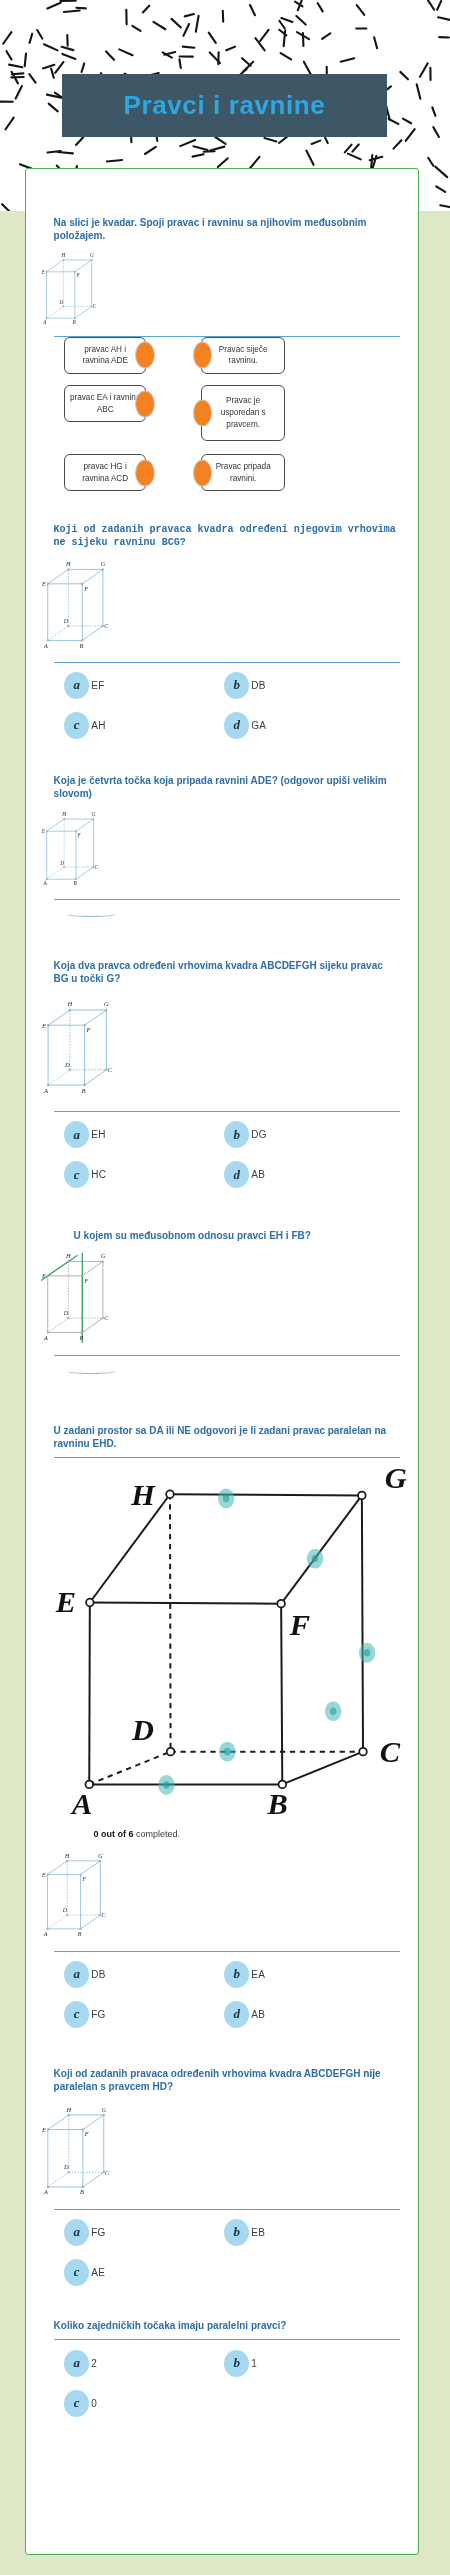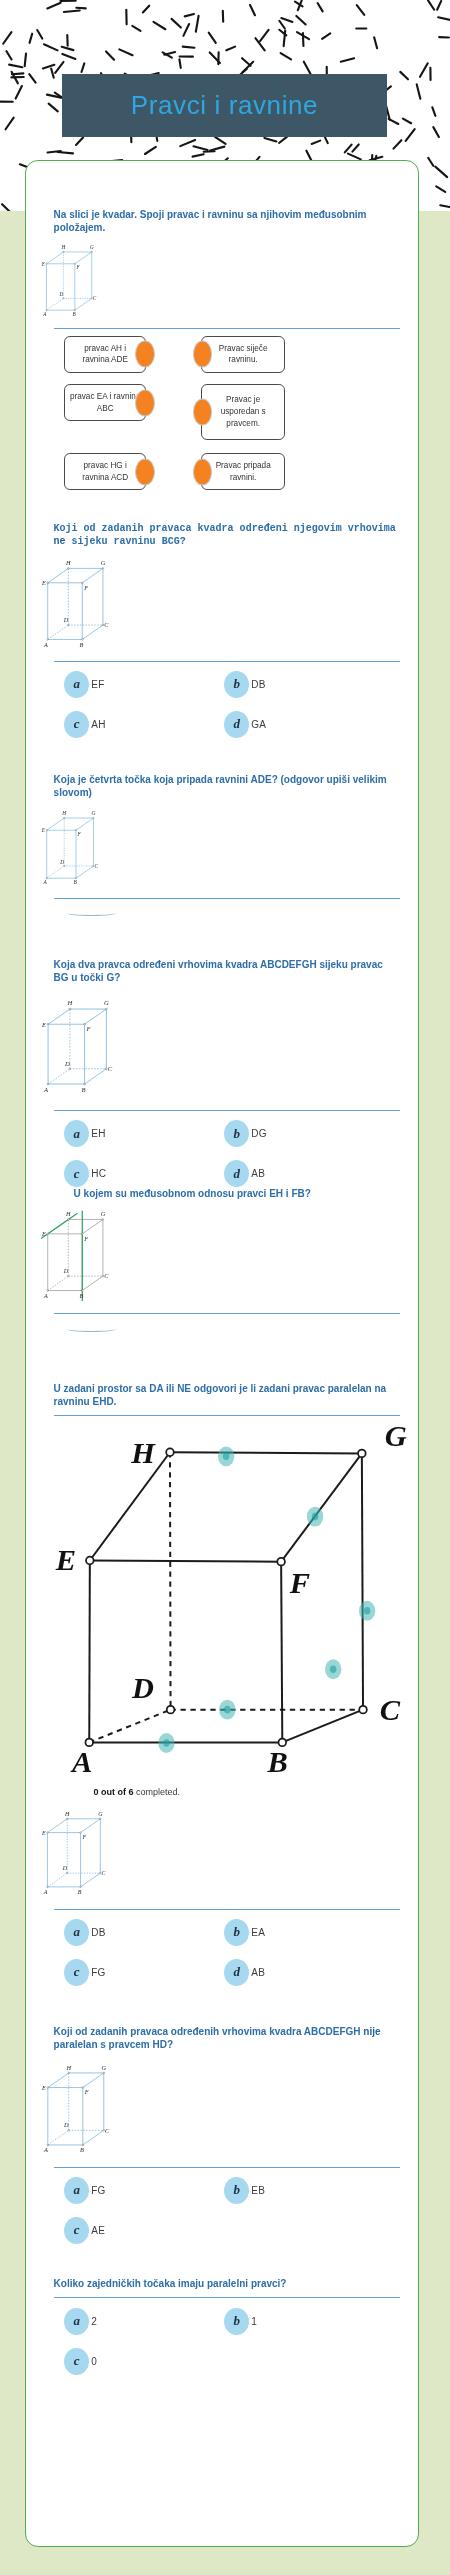--- a/index.html
+++ b/index.html
@@ -3,25 +3,25 @@
 <meta charset="utf-8">
 <style>
   html,body{margin:0;padding:0;}
   body{width:451px;height:2576px;background:#dfe8c6;font-family:"Liberation Sans",sans-serif;position:relative;overflow:hidden;}
   .page{position:absolute;inset:0;}
 
   
   .header{position:absolute;left:0;top:0;width:451px;height:211px;background:#ffffff;overflow:hidden;}
   .title-box{position:absolute;left:62px;top:74px;width:325px;height:63px;background:#3d5766;
              display:flex;align-items:center;justify-content:center;z-index:3;}
-  .title-box span{color:#2ea7e0;font-size:26px;font-weight:400;letter-spacing:0.6px;}
+  .title-box span{color:#2ea7e0;font-size:26px;font-weight:700;letter-spacing:0.6px;}
 
   
-  .card{position:absolute;left:25px;top:160px;width:394px;height:2387px;background:#ffffff;
-        border:1.8px solid #4caf50;border-radius:13px;z-index:2;box-sizing:border-box;
+  .card{position:absolute;left:25px;top:168px;width:394px;height:2387px;background:#ffffff;
+        border:1.8px solid #4caf50;border-radius:3px;z-index:2;box-sizing:border-box;
         padding:47px 17.6px 0 27.6px;overflow:hidden;}
 
   .qtext{color:#2d6da8;font-size:10px;font-weight:600;line-height:1.32;max-width:352px;}
   .qtext b{font-weight:800;color:#24619c;}
   .divider{border:none;border-top:0.6px solid #59a5d6;width:100%;margin:0;}
 
   .fig{display:block;}
   .fig-wrap{margin-left:-13px;}
 
   
@@ -296,21 +296,21 @@
           <text x="136" y="153" text-anchor="middle" fill="#2b2b2b" font-size="13" font-style="italic" font-family="&quot;Liberation Serif&quot;,serif">C</text>
           <text x="52" y="142" text-anchor="middle" fill="#2b2b2b" font-size="13" font-style="italic" font-family="&quot;Liberation Serif&quot;,serif">D</text>
           <text x="6" y="65" text-anchor="middle" fill="#2b2b2b" font-size="13" font-style="italic" font-family="&quot;Liberation Serif&quot;,serif">E</text>
           <text x="94" y="74" text-anchor="middle" fill="#2b2b2b" font-size="13" font-style="italic" font-family="&quot;Liberation Serif&quot;,serif">F</text>
           <text x="129" y="23" text-anchor="middle" fill="#2b2b2b" font-size="13" font-style="italic" font-family="&quot;Liberation Serif&quot;,serif">G</text>
           <text x="57" y="23" text-anchor="middle" fill="#2b2b2b" font-size="13" font-style="italic" font-family="&quot;Liberation Serif&quot;,serif">H</text>
         </svg>
     </div>
     <hr class="divider" style="margin-top:8.2px;">
 
-    <div class="match-row" style="margin-top:7px;">
+    <div class="match-row" style="">
       <div class="match-box match-left">
         <span>pravac AH i ravnina ADE</span>
         <span class="dot dot-right"></span>
       </div>
       <div class="match-box match-right">
         <span>Pravac siječe ravninu.</span>
         <span class="dot dot-left"></span>
       </div>
     </div>
     <div class="match-row" style="margin-top:11.7px;">
@@ -471,21 +471,21 @@
       <div class="opt">
           <span class="opt-badge">c</span>
           <span class="opt-label">HC</span>
         </div>
       <div class="opt">
           <span class="opt-badge">d</span>
           <span class="opt-label">AB</span>
         </div>
     </div>
 
-    <div class="qtext" style="padding-left:20px;">U kojem su međusobnom odnosu pravci EH i FB?</div>
+    <div class="qtext" style="margin-top:41px;padding-left:20px;">U kojem su međusobnom odnosu pravci EH i FB?</div>
     <div class="fig-wrap" style="margin-top:4.7px;">
       <svg class="fig" width="72" height="99" viewBox="0 0 150 206">
           <line x1="14" y1="60" x2="86" y2="60" stroke="#8f8f8f" stroke-width="1.4"></line>
           <line x1="14" y1="60" x2="57" y2="30" stroke="#8f8f8f" stroke-width="1.4"></line>
           <line x1="57" y1="30" x2="129" y2="30" stroke="#8f8f8f" stroke-width="1.4"></line>
           <line x1="86" y1="60" x2="129" y2="30" stroke="#8f8f8f" stroke-width="1.4"></line>
           <line x1="129" y1="30" x2="129" y2="148" stroke="#8f8f8f" stroke-width="1.4"></line>
           <line x1="129" y1="148" x2="86" y2="178" stroke="#8f8f8f" stroke-width="1.4"></line>
           <line x1="86" y1="178" x2="14" y2="178" stroke="#8f8f8f" stroke-width="1.4"></line>
           <line x1="14" y1="178" x2="14" y2="60" stroke="#8f8f8f" stroke-width="1.4"></line>

